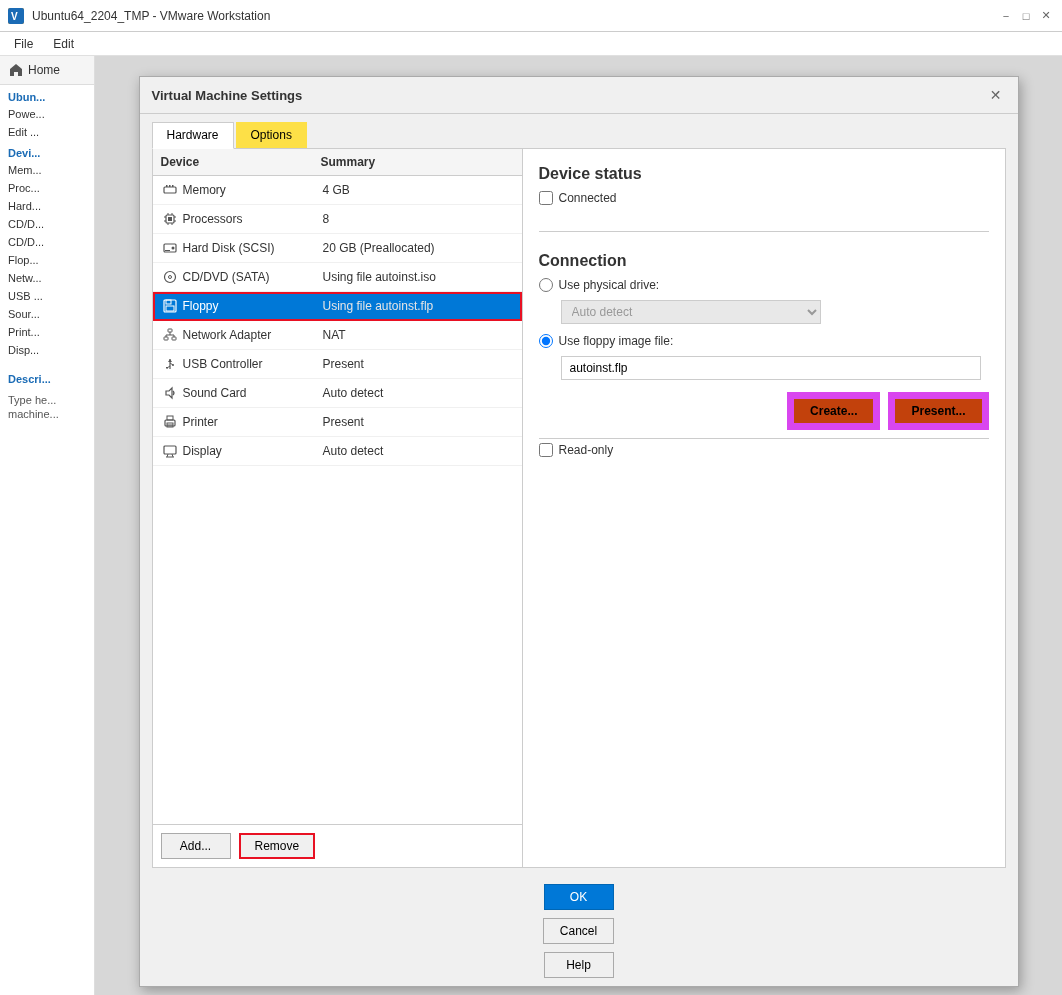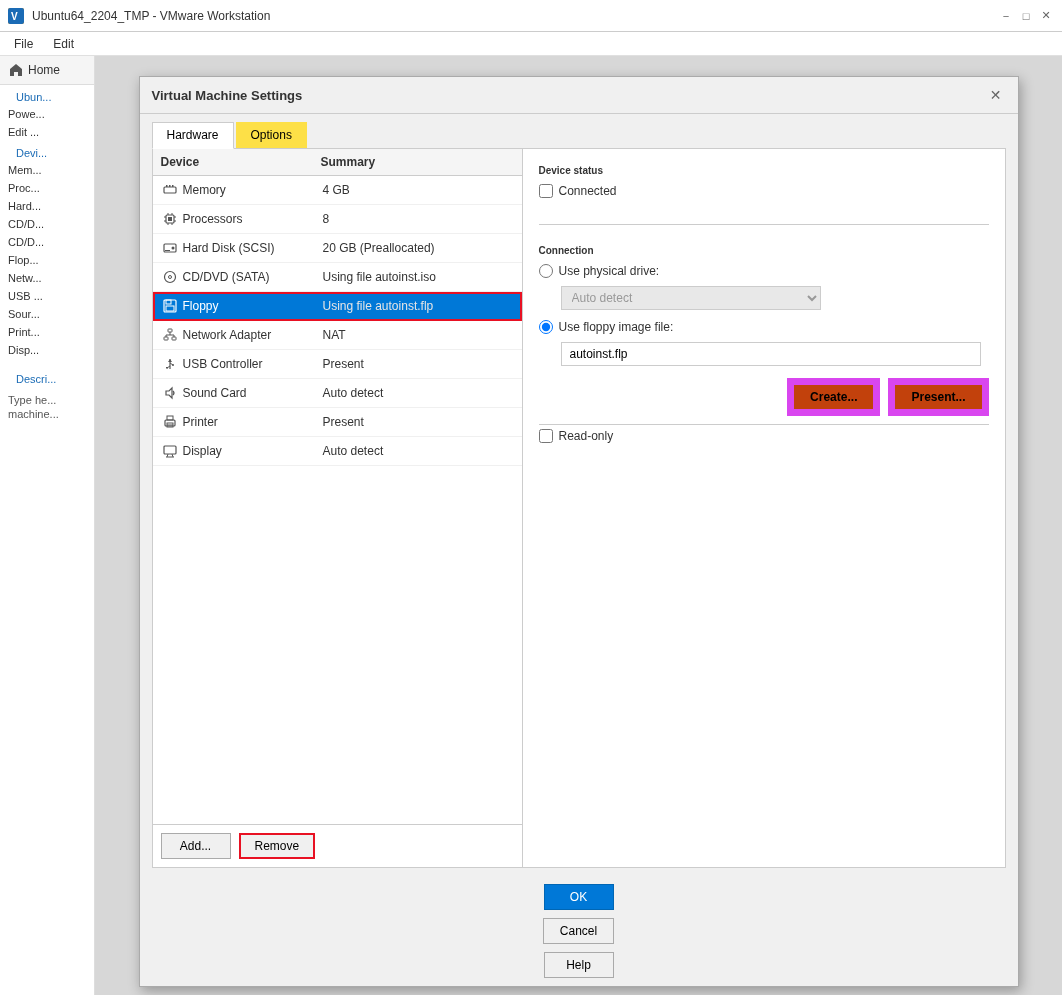--- a/index.html
+++ b/index.html
@@ -94,23 +94,22 @@
       border-bottom: 1px solid #ddd;
     }
     .sidebar-home-icon {
       width: 16px; height: 16px;
       margin-right: 4px;
       color: #666;
     }
     .sidebar-section {
       padding: 6px 8px 2px;
       font-size: 11px;
-      font-weight: normal;
+      font-weight: bold;
       color: #1a6bb5;
-      margin-left: 8px;
     }
     .sidebar-item {
       padding: 3px 8px;
       font-size: 11px;
       color: #333;
       cursor: pointer;
       white-space: nowrap;
       overflow: hidden;
       text-overflow: ellipsis;
     }
@@ -260,21 +259,21 @@
     
     .settings-panel {
       flex: 1;
       padding: 16px;
       display: flex;
       flex-direction: column;
       gap: 16px;
     }
 
     .settings-section-title {
-      font-size: 10px;
+      font-size: 16px;
       font-weight: 600;
       color: #333;
       margin-bottom: 8px;
     }
 
     .checkbox-row {
       display: flex;
       align-items: center;
       gap: 6px;
       margin-bottom: 6px;

